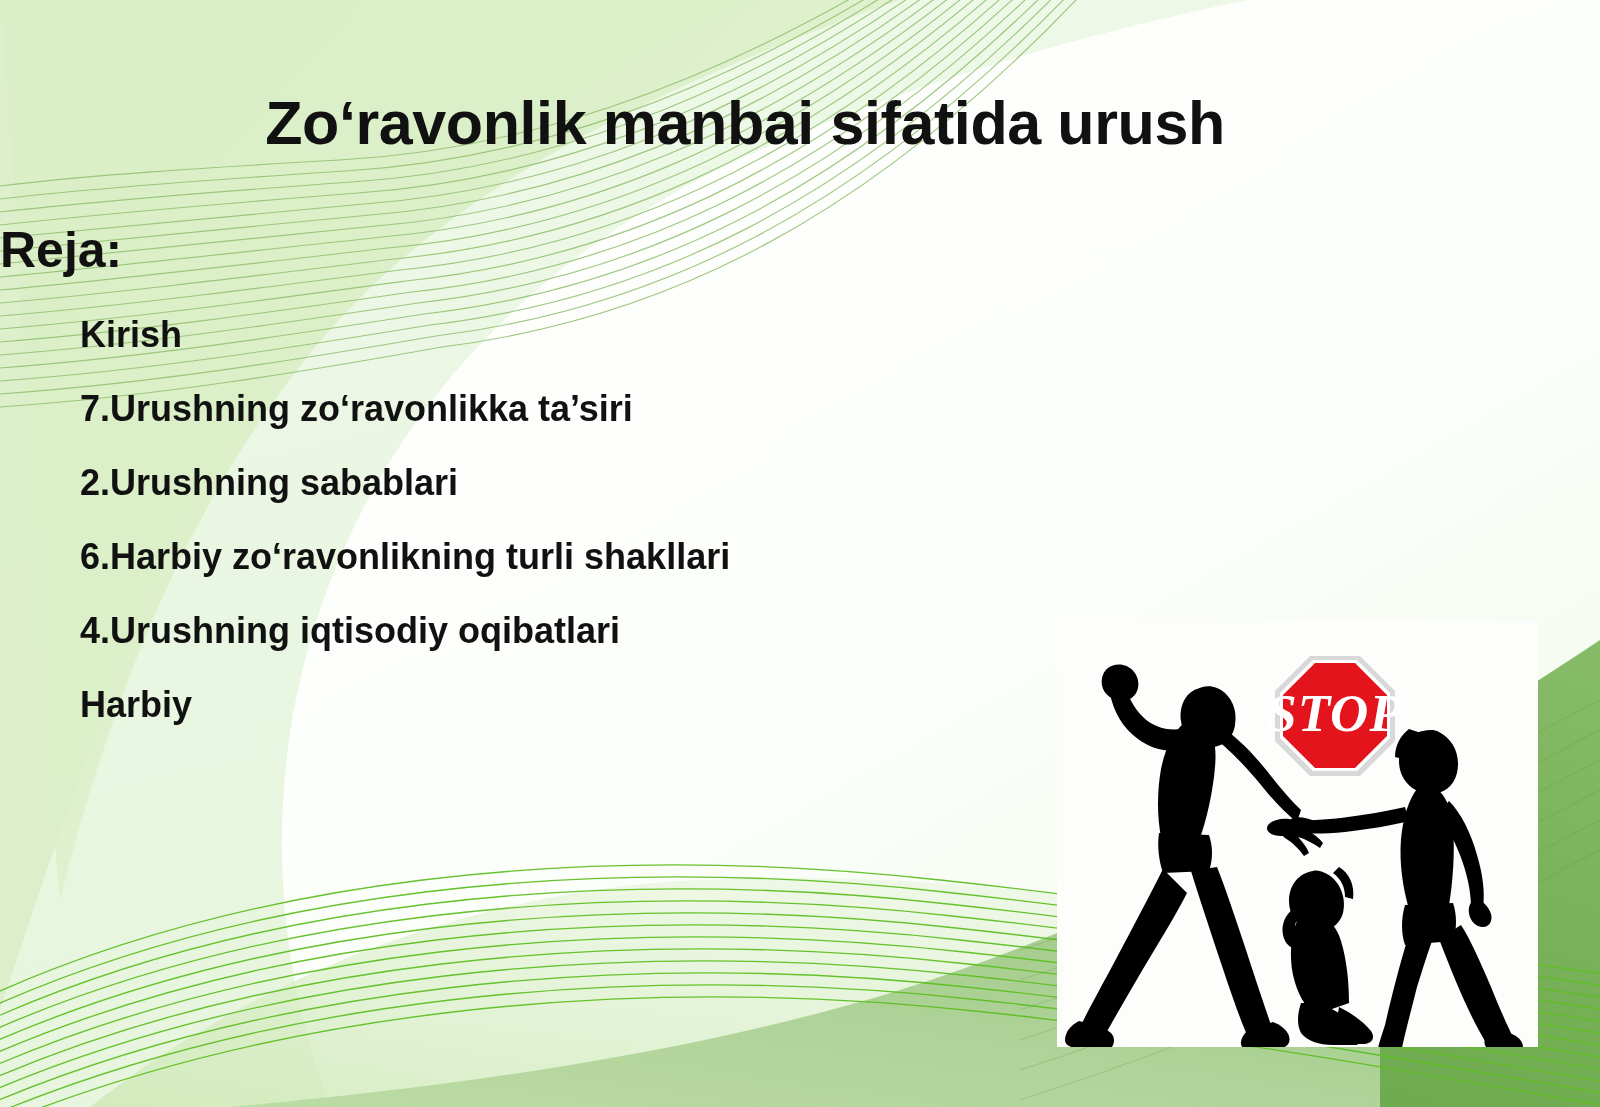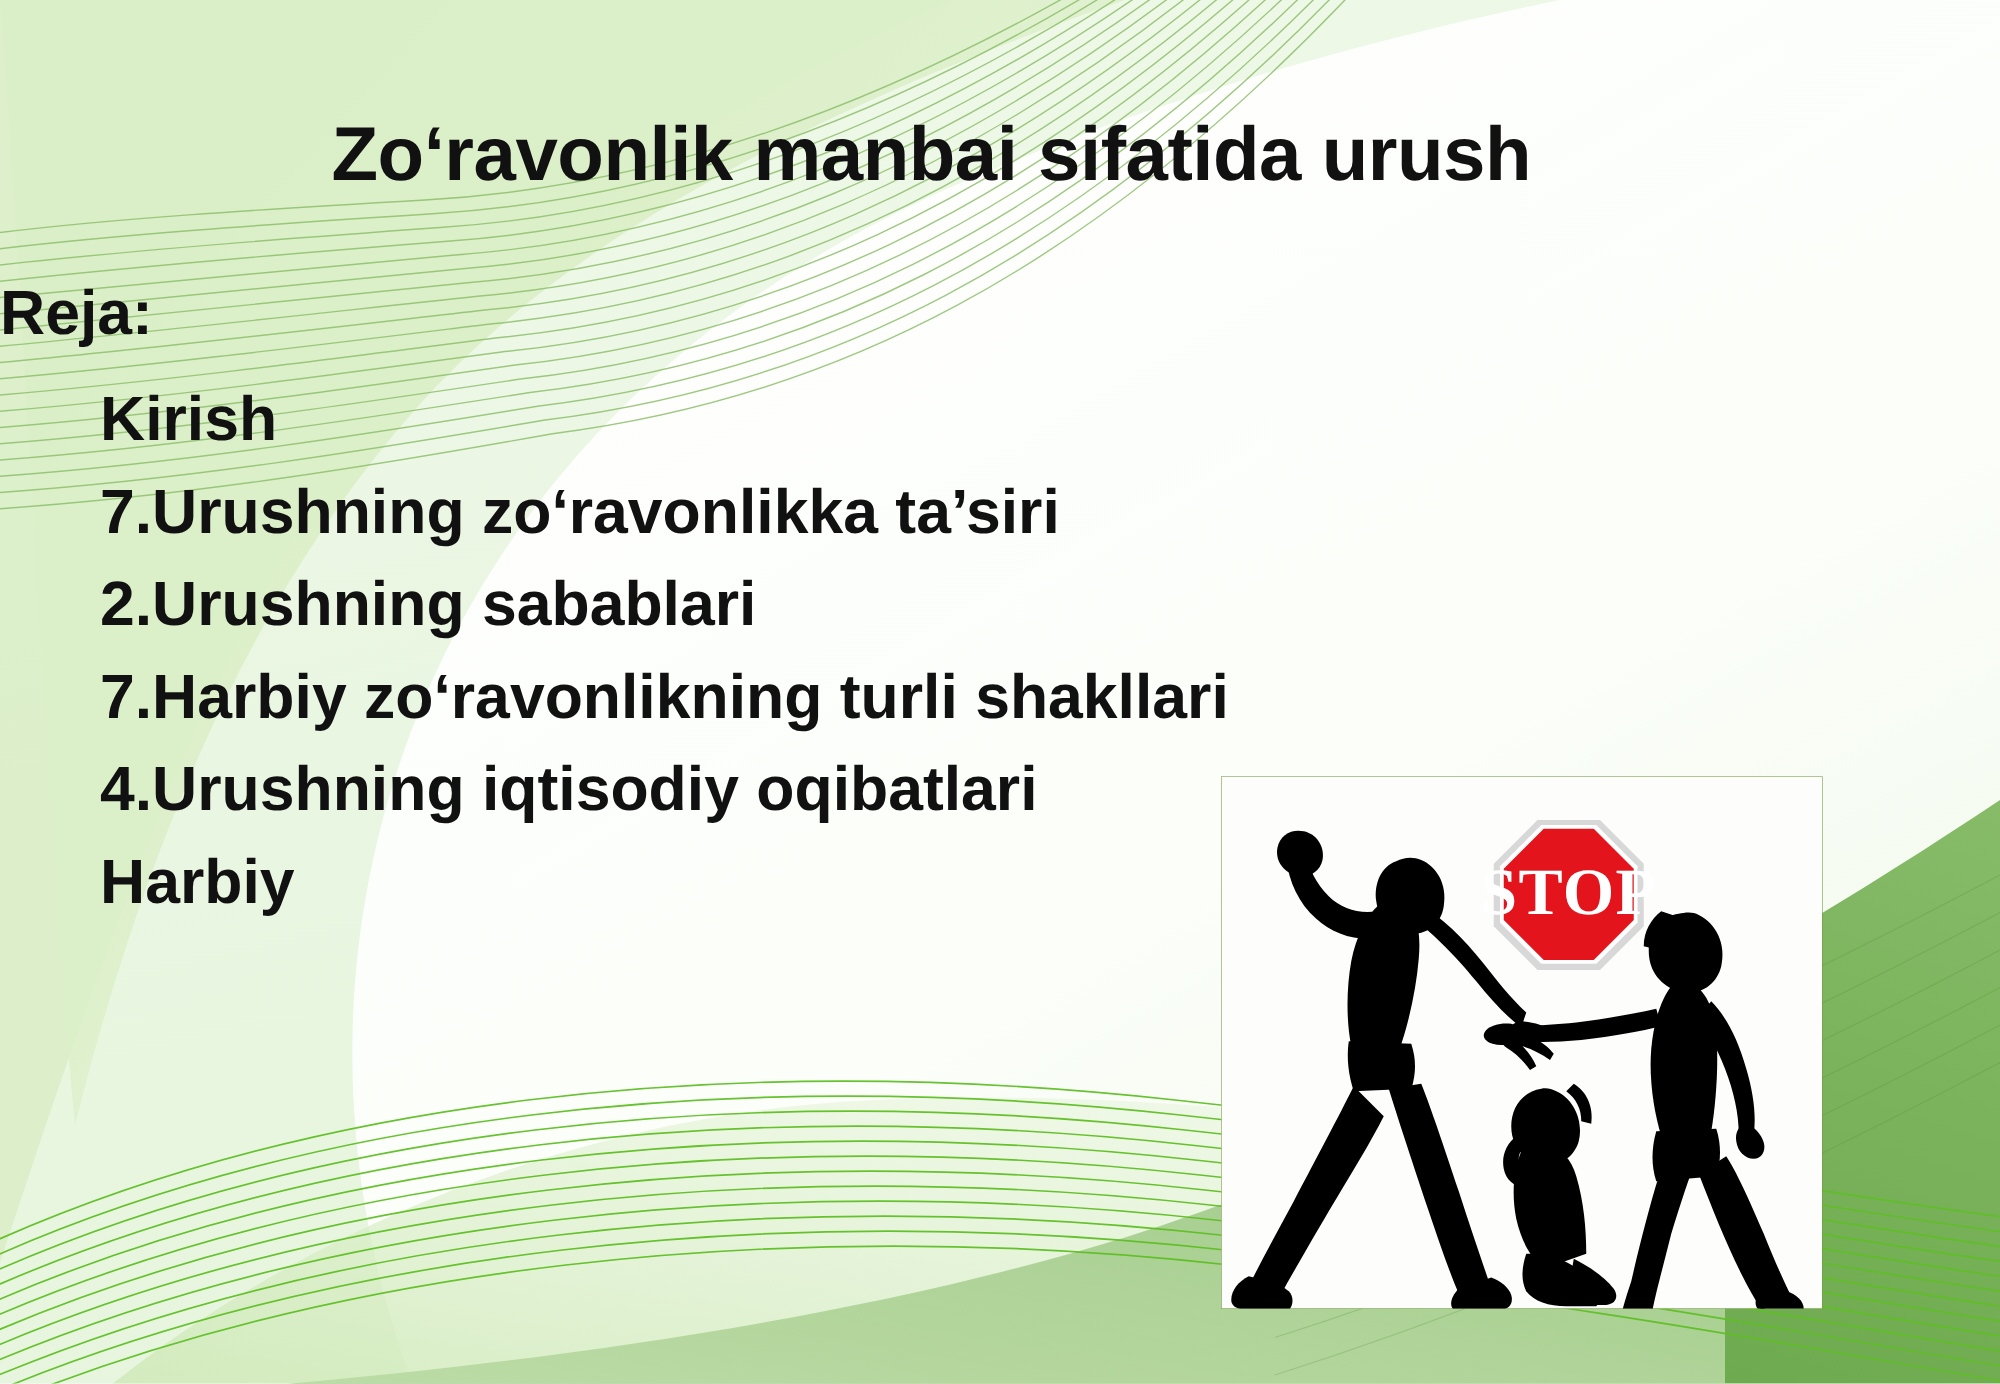--- a/index.html
+++ b/index.html
@@ -53,36 +53,37 @@
   #plan-list {
     position: absolute;
     left: 80px;
     top: 298px;
     width: 1100px;
     margin: 0;
     padding: 0;
     list-style: none;
   }
   #plan-list li {
-    font-size: 50px;
+    font-size: 36px;
     font-weight: bold;
     color: #111111;
     line-height: 74px;
     white-space: nowrap;
   }
 
   
   #picture {
     position: absolute;
-    left: 977px;
+    left: 1057px;
     top: 621px;
     width: 481px;
     height: 426px;
-    background: #4d7c0f;
+    background: #fca5a5;
     overflow: hidden;
+    font-style: italic;
   }
   #picture svg { display: block; width: 100%; height: 100%; }
 </style>
 </head>
 <body>
 
 <div id="slide">
 
   <svg class="bg-layer" viewBox="0 0 1600 1107" preserveAspectRatio="none">
     <defs>
@@ -176,21 +177,21 @@
   </svg>
 
   <div id="title">Zo‘ravonlik manbai sifatida urush</div>
 
   <div id="subtitle">Reja:</div>
 
   <ul id="plan-list">
     <li>Kirish</li>
     <li>7.Urushning zo‘ravonlikka ta’siri</li>
     <li>2.Urushning sabablari</li>
-    <li>7.Harbiy zo‘ravonlikning turli shakllari</li>
+    <li>6.Harbiy zo‘ravonlikning turli shakllari</li>
     <li>4.Urushning iqtisodiy oqibatlari</li>
     <li>Harbiy</li>
   </ul>
 
   <div id="picture">
     <svg viewBox="0 0 481 426" preserveAspectRatio="xMidYMid meet">
       <rect x="0" y="0" width="481" height="426" fill="#fdfdfb"></rect>
 
       <g>
         <polygon points="253,35 303,35 338,70 338,120 303,155 253,155 218,120 218,70" fill="#d8d8d8"></polygon>

